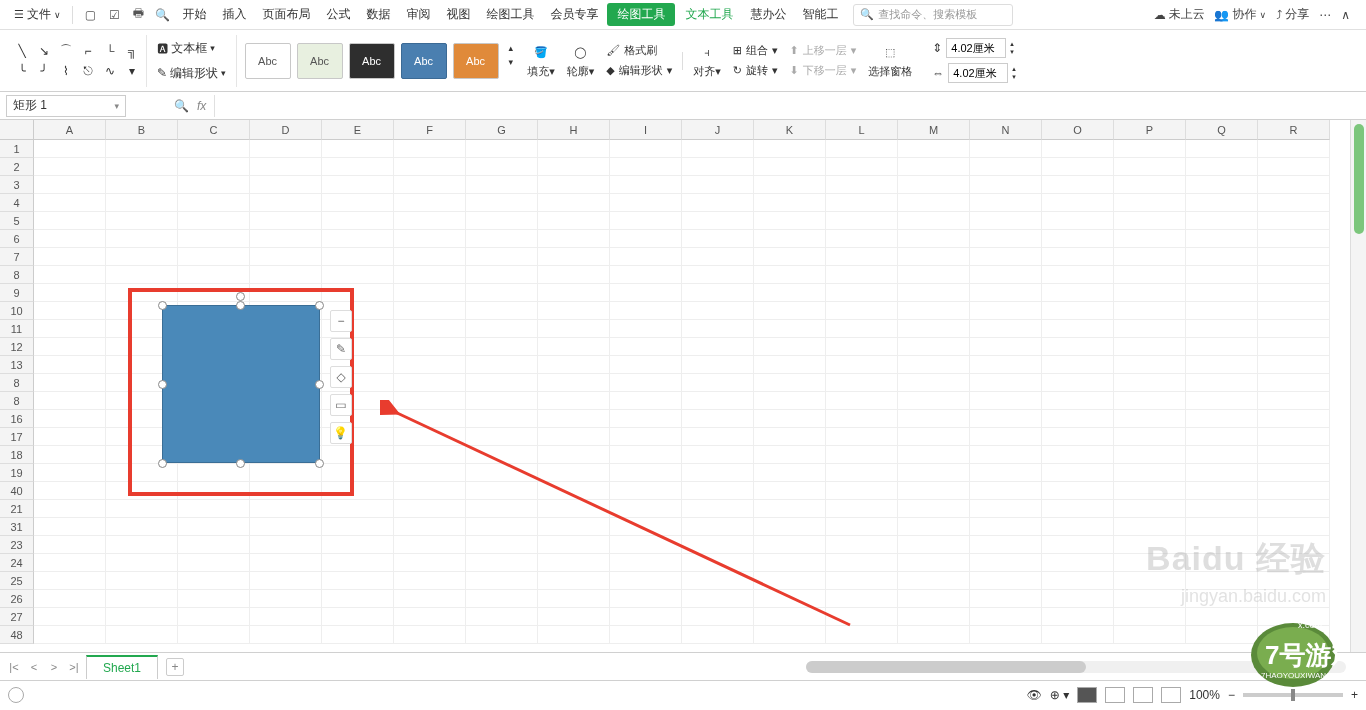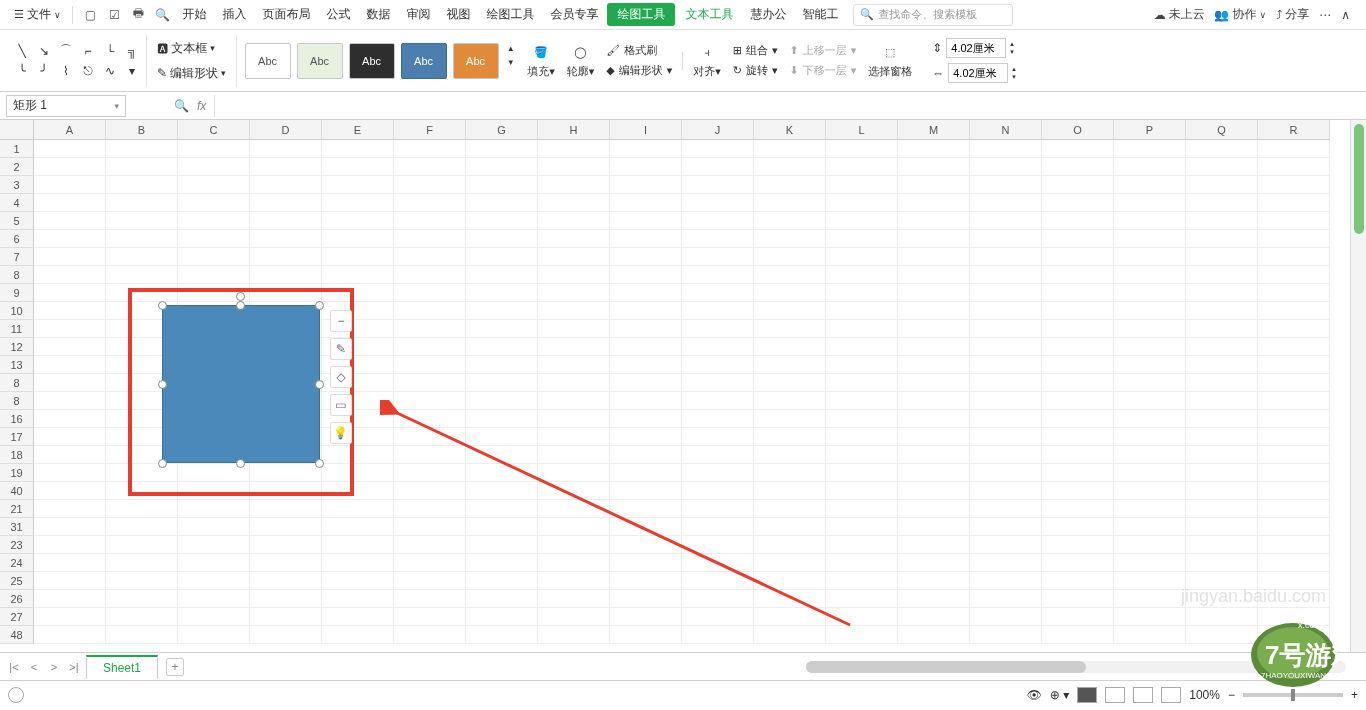--- a/index.html
+++ b/index.html
@@ -819,20 +819,21 @@
           <path d="M12,0 L0,6 L12,12 L8,6 z" fill="#e83c2e"></path>
         </marker>
       </defs>
     <line x1="470" y1="225" x2="15" y2="12" stroke="#e83c2e" stroke-width="3" marker-end="url(#ah)"></line>
   </svg>
 
   <div class="vscroll">
       <div class="vthumb"></div>
     </div>
 
+  <div class="watermark1">Baidu 经验</div>
   <div class="watermark2">jingyan.baidu.com</div>
 </div>
 
 <div class="tabbar">
   <div class="nav-arr">|&lt;</div>
   <div class="nav-arr">&lt;</div>
   <div class="nav-arr">&gt;</div>
   <div class="nav-arr">&gt;|</div>
   <div class="tab active">Sheet1</div>
   <div class="tab-add">+</div>

